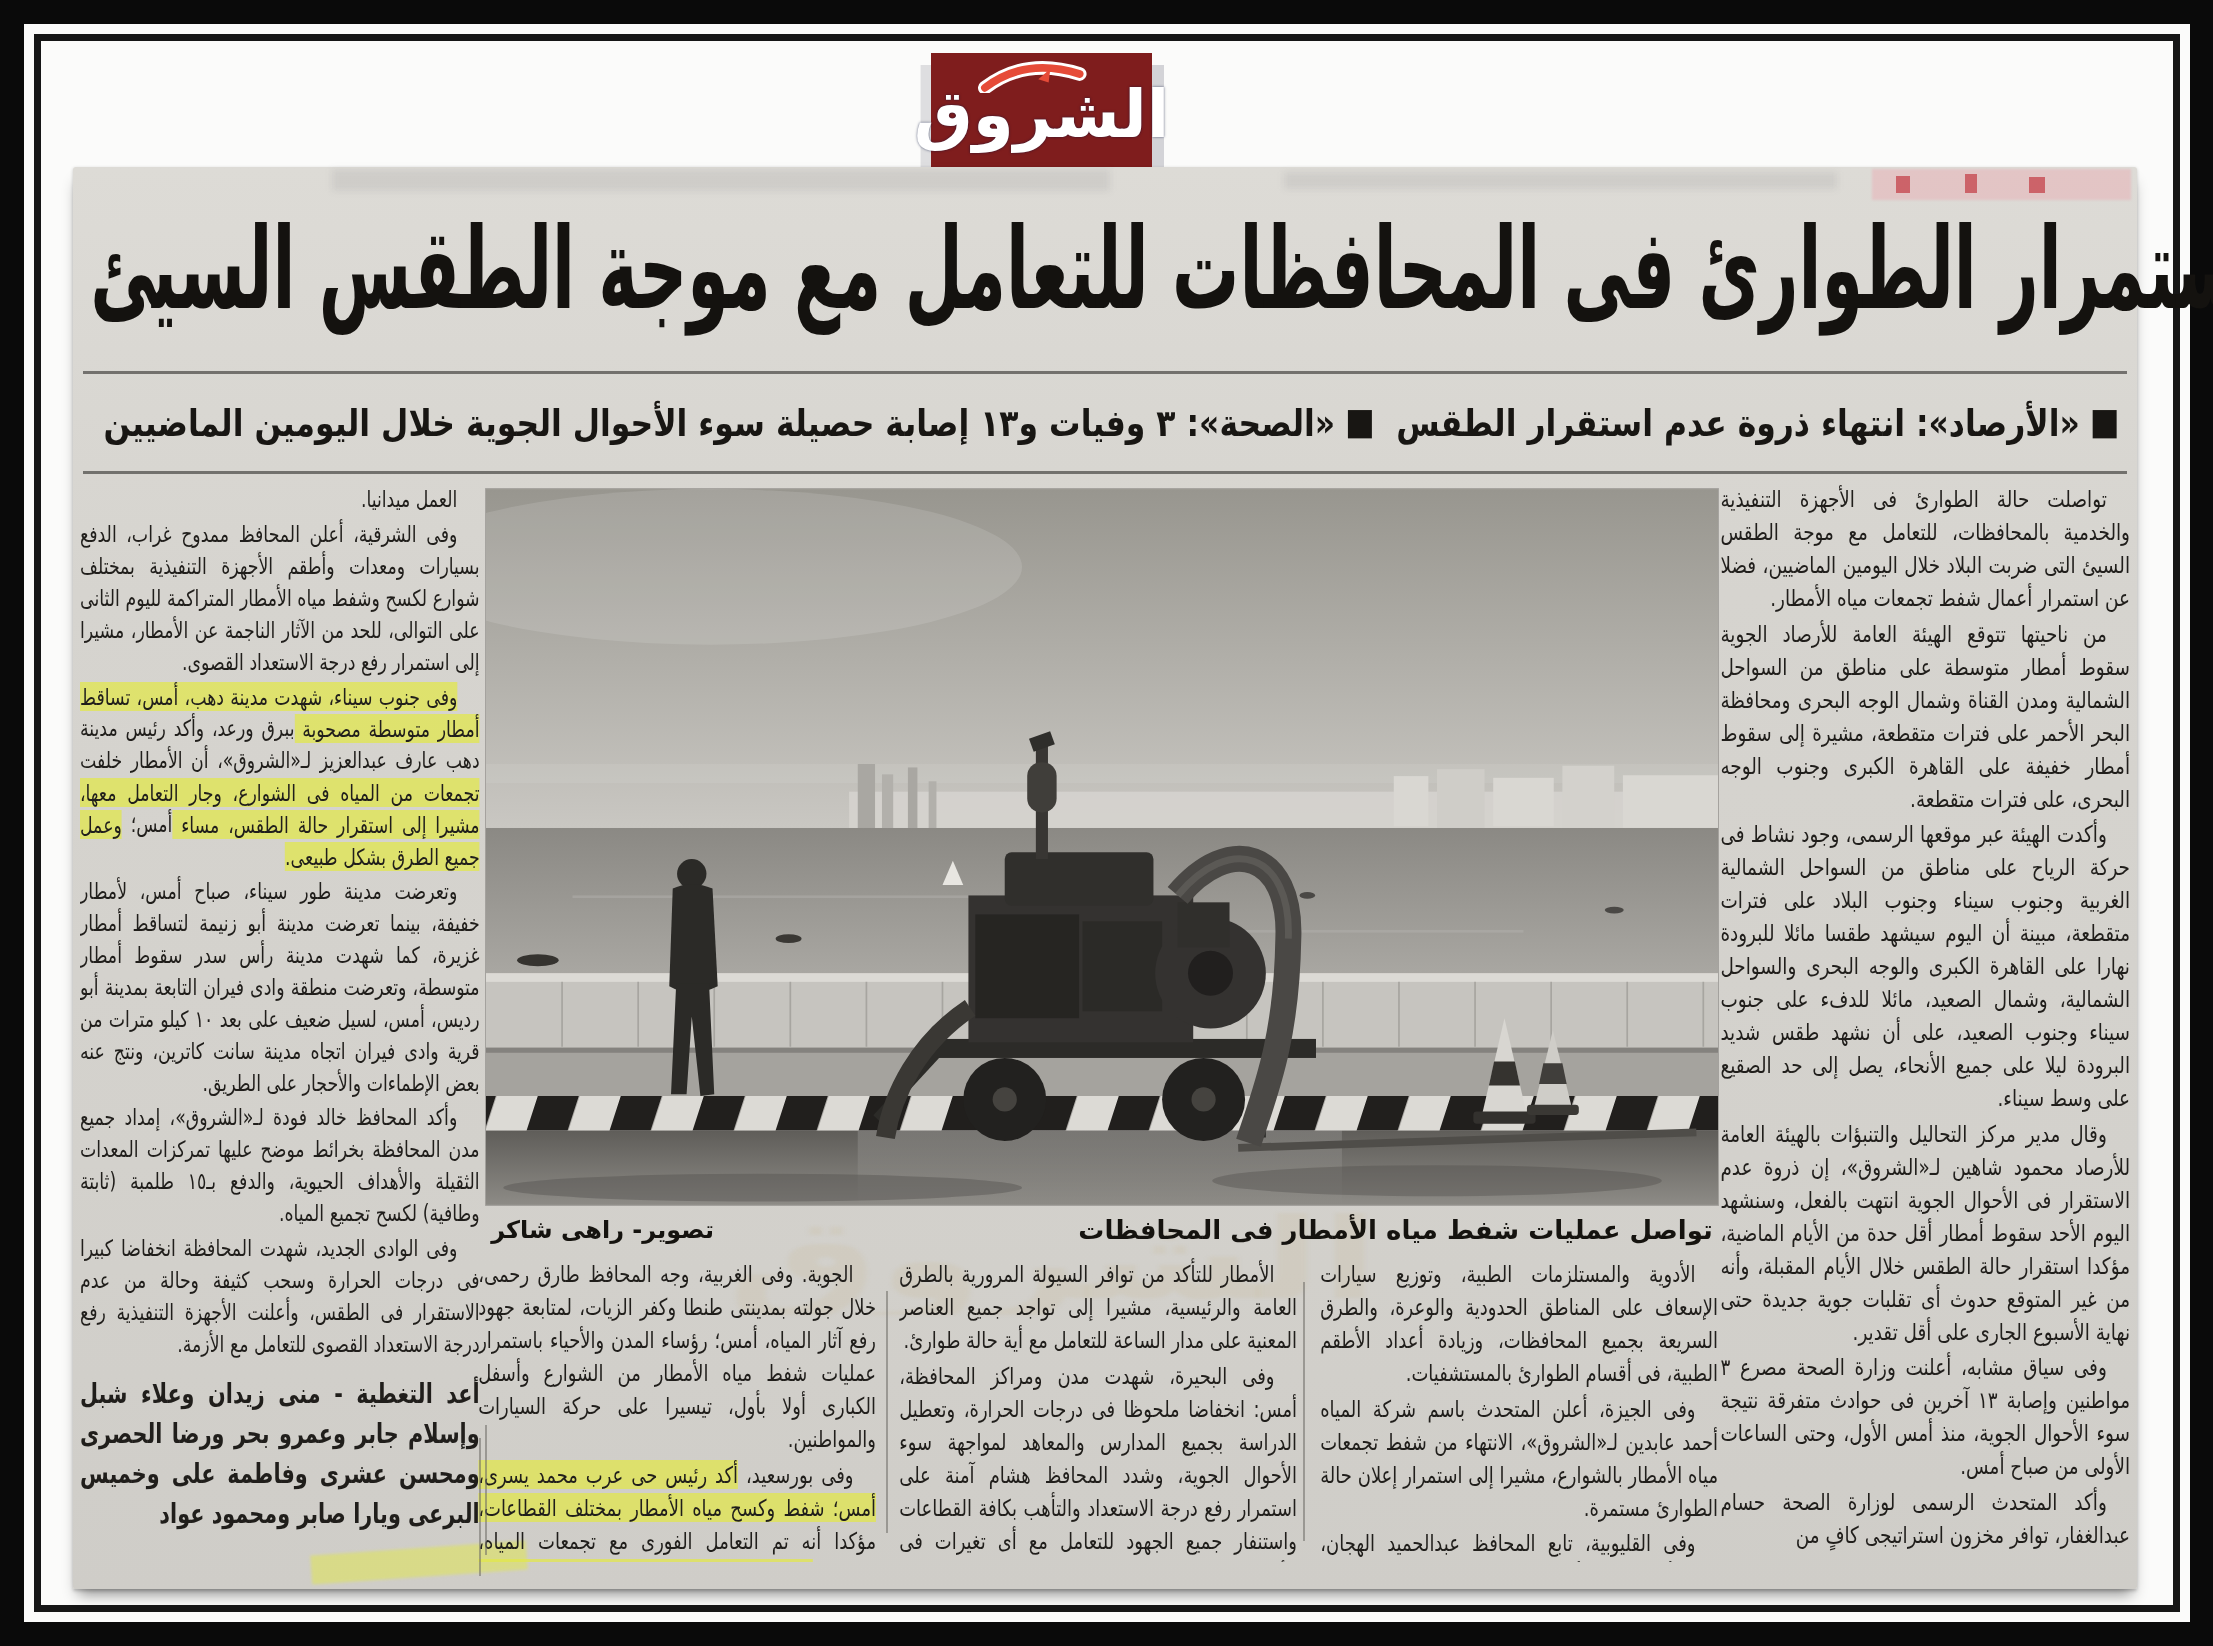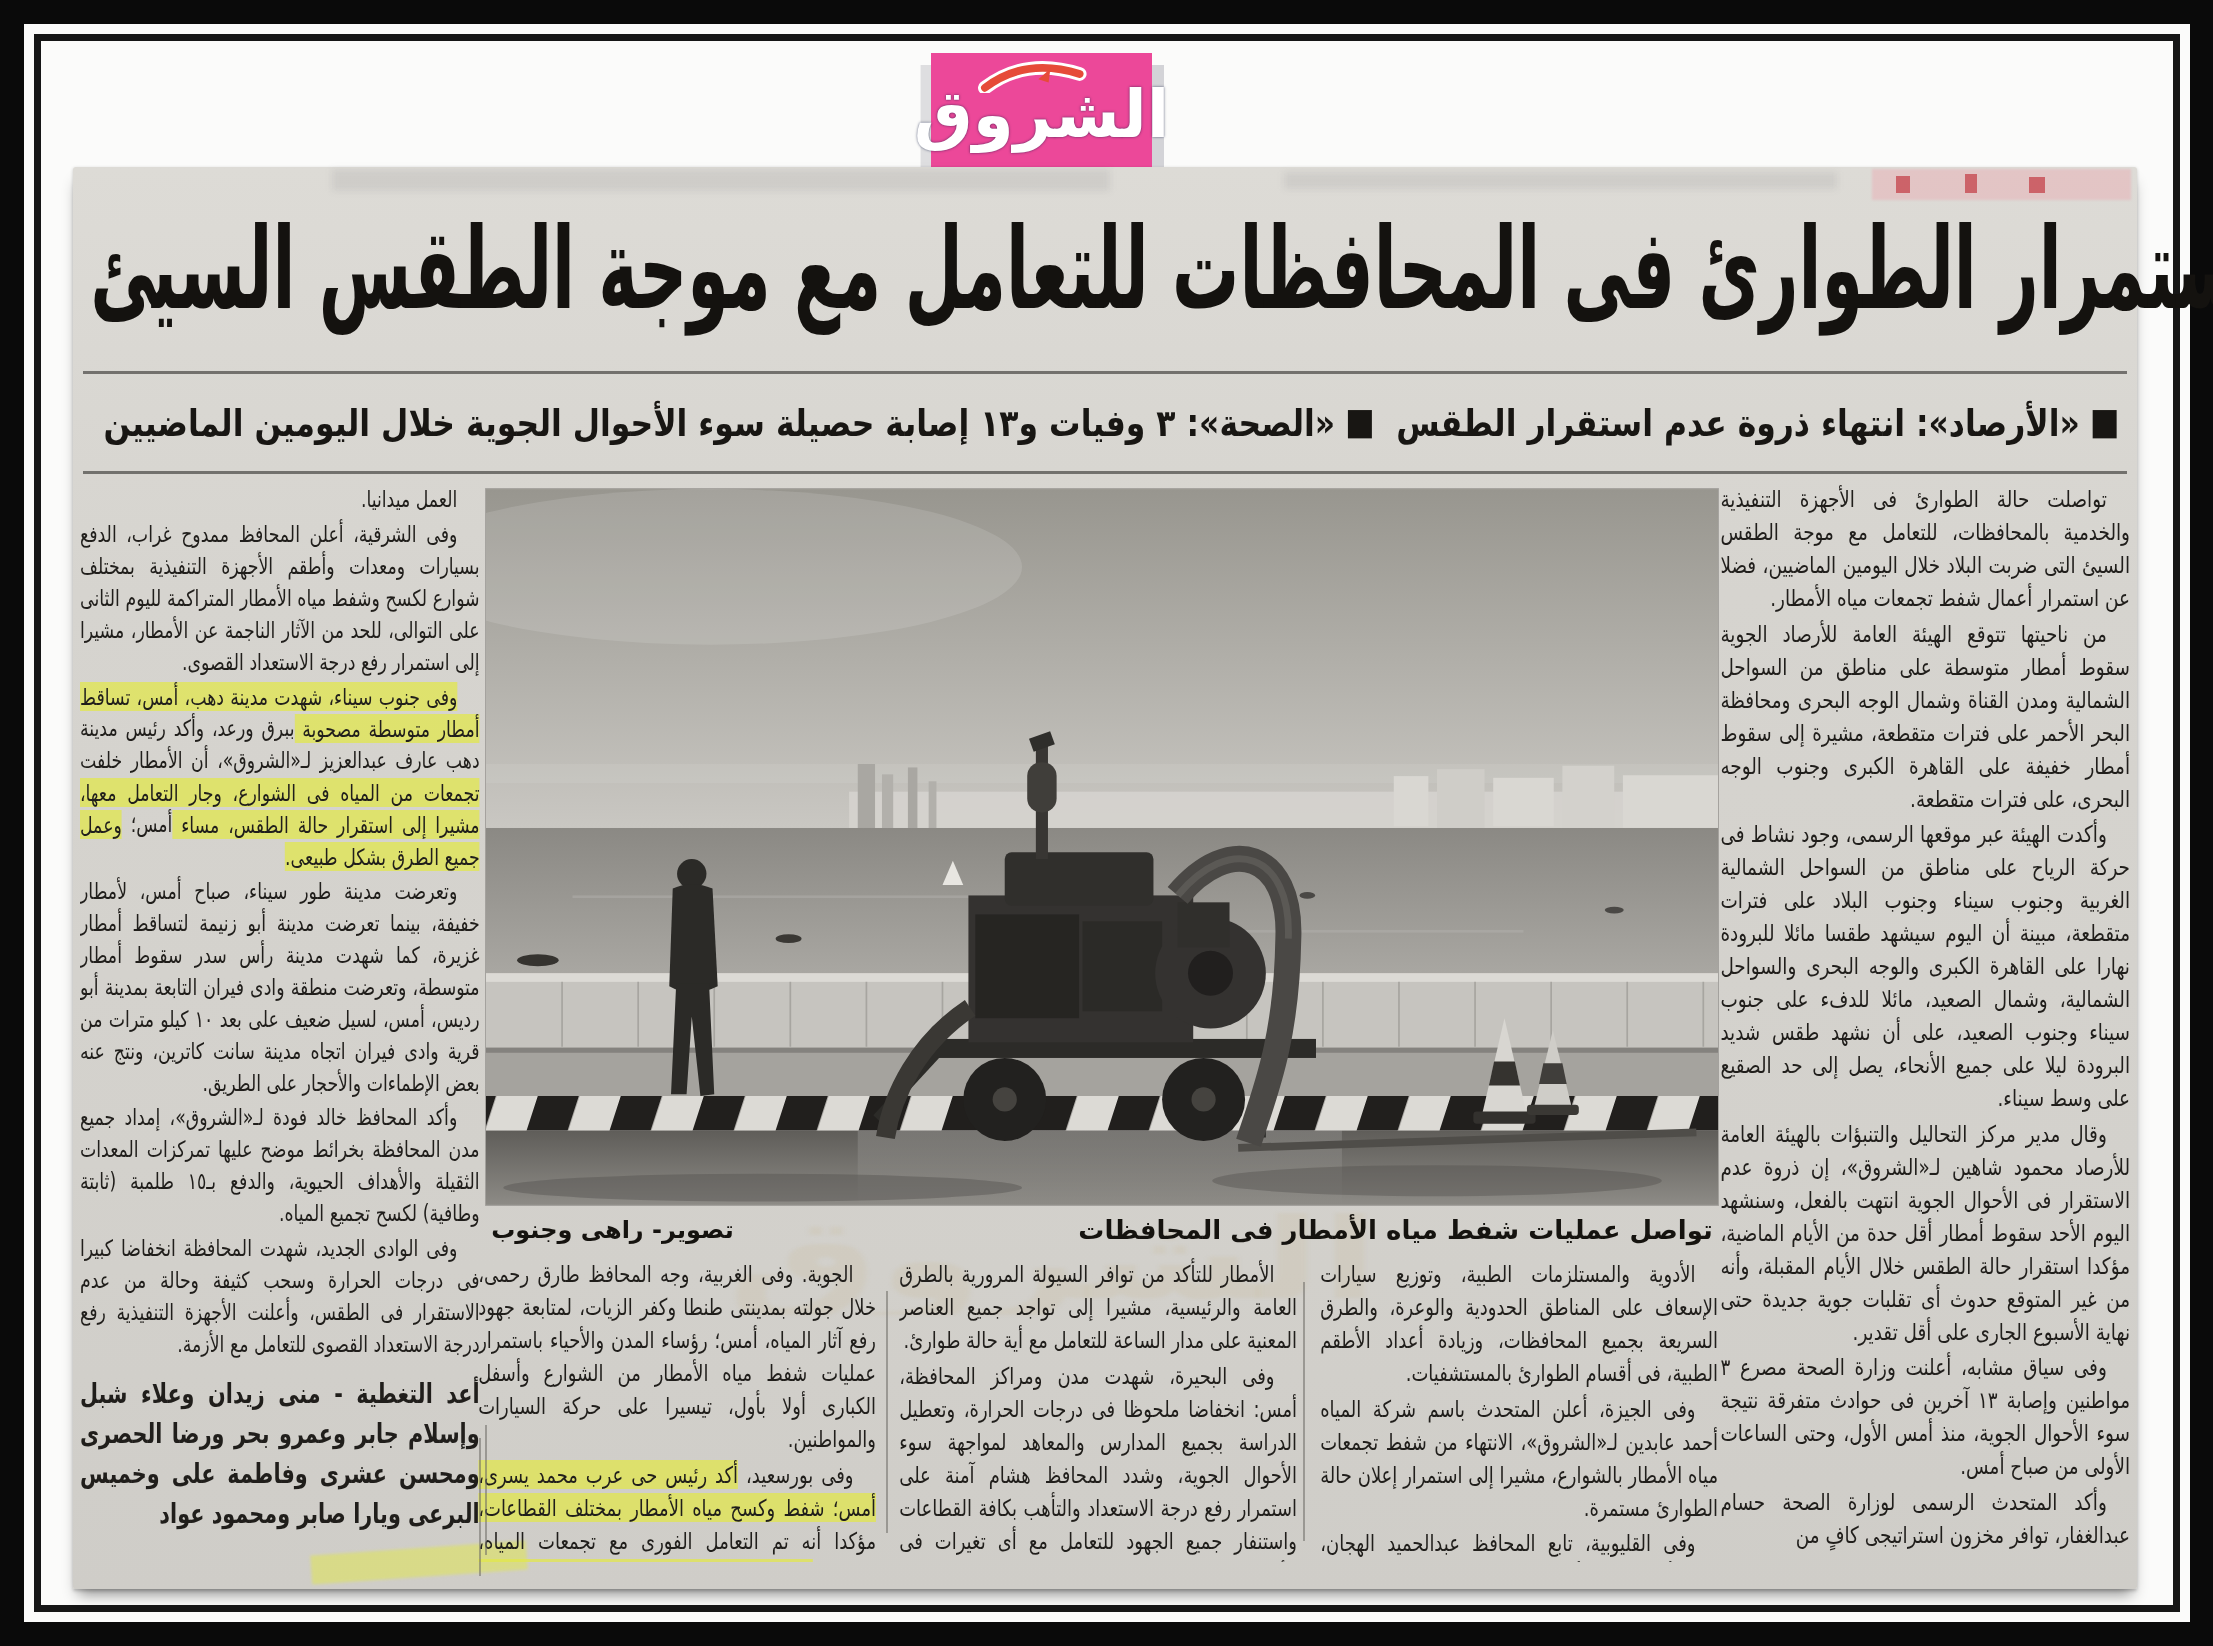--- a/index.html
+++ b/index.html
@@ -100,21 +100,21 @@
   }
   .photo-caption{font-weight:bold;font-size:26px;color:#15130f;}
   .photo-credit{font-weight:bold;font-size:24px;color:#15130f;}
 </style>
 </head>
 <body>
 
 <div class="page">
   <div class="inner-line"></div>
 
-  <div class="logo" style="background:#ec4899;">
+  <div class="logo" style="background:#7f1d1d;">
     <svg class="logo-swoosh" viewBox="0 0 130 44">
       <path d="M8 38 Q55 2 118 22" fill="none" stroke="#ffffff" stroke-width="16" stroke-linecap="round"></path>
       <path d="M8 38 Q55 2 118 22" fill="none" stroke="#e64b38" stroke-width="9" stroke-linecap="round"></path>
       <path d="M70 28 l14 -12 l-2 16 z" fill="#e64b38"></path>
     </svg>
     <span class="logo-text">الشروق</span>
   </div>
 
   <div class="clipping">
 
@@ -255,21 +255,21 @@
           <polygon points="1218,688 1250,688 1245,664 1223,664" fill="#403e3b"></polygon>
           <rect x="1204" y="712" width="60" height="12" rx="4" fill="#3a3834"></rect>
         </g>
       </svg>
     </div>
 
     <div class="ghost-letters">الشروق</div>
 
     <div class="caption-row">
       <span class="photo-caption">تواصل عمليات شفط مياه الأمطار فى المحافظات</span>
-      <span class="photo-credit">تصوير- راهى وجنوب</span>
+      <span class="photo-credit">تصوير- راهى شاكر</span>
     </div>
 
     <div class="col col-right">
         <p><span>تواصلت حالة الطوارئ فى الأجهزة التنفيذية والخدمية بالمحافظات، للتعامل مع موجة الطقس السيئ التى ضربت البلاد خلال اليومين الماضيين، فضلا عن استمرار أعمال شفط تجمعات مياه الأمطار. </span></p>
         <p><span>من ناحيتها تتوقع الهيئة العامة للأرصاد الجوية سقوط أمطار متوسطة على مناطق من السواحل الشمالية ومدن القناة وشمال الوجه البحرى ومحافظة البحر الأحمر على فترات متقطعة، مشيرة إلى سقوط أمطار خفيفة على القاهرة الكبرى وجنوب الوجه البحرى، على فترات متقطعة. </span></p>
         <p><span>وأكدت الهيئة عبر موقعها الرسمى، وجود نشاط فى حركة الرياح على مناطق من السواحل الشمالية الغربية وجنوب سيناء وجنوب البلاد على فترات متقطعة، مبينة أن اليوم سيشهد طقسا مائلا للبرودة نهارا على القاهرة الكبرى والوجه البحرى والسواحل الشمالية، وشمال الصعيد، مائلا للدفء على جنوب سيناء وجنوب الصعيد، على أن نشهد طقس شديد البرودة ليلا على جميع الأنحاء، يصل إلى حد الصقيع على وسط سيناء. </span></p>
         <p><span>وقال مدير مركز التحاليل والتنبؤات بالهيئة العامة للأرصاد محمود شاهين لـ«الشروق»، إن ذروة عدم الاستقرار فى الأحوال الجوية انتهت بالفعل، وسنشهد اليوم الأحد سقوط أمطار أقل حدة من الأيام الماضية، مؤكدا استقرار حالة الطقس خلال الأيام المقبلة، وأنه من غير المتوقع حدوث أى تقلبات جوية جديدة حتى نهاية الأسبوع الجارى على أقل تقدير. </span></p>
         <p><span>وفى سياق مشابه، أعلنت وزارة الصحة مصرع ٣ مواطنين وإصابة ١٣ آخرين فى حوادث متفرقة نتيجة سوء الأحوال الجوية، منذ أمس الأول، وحتى الساعات الأولى من صباح أمس. </span></p>
         <p><span>وأكد المتحدث الرسمى لوزارة الصحة حسام عبدالغفار، توافر مخزون استراتيجى كافٍ من </span></p>
       </div>

